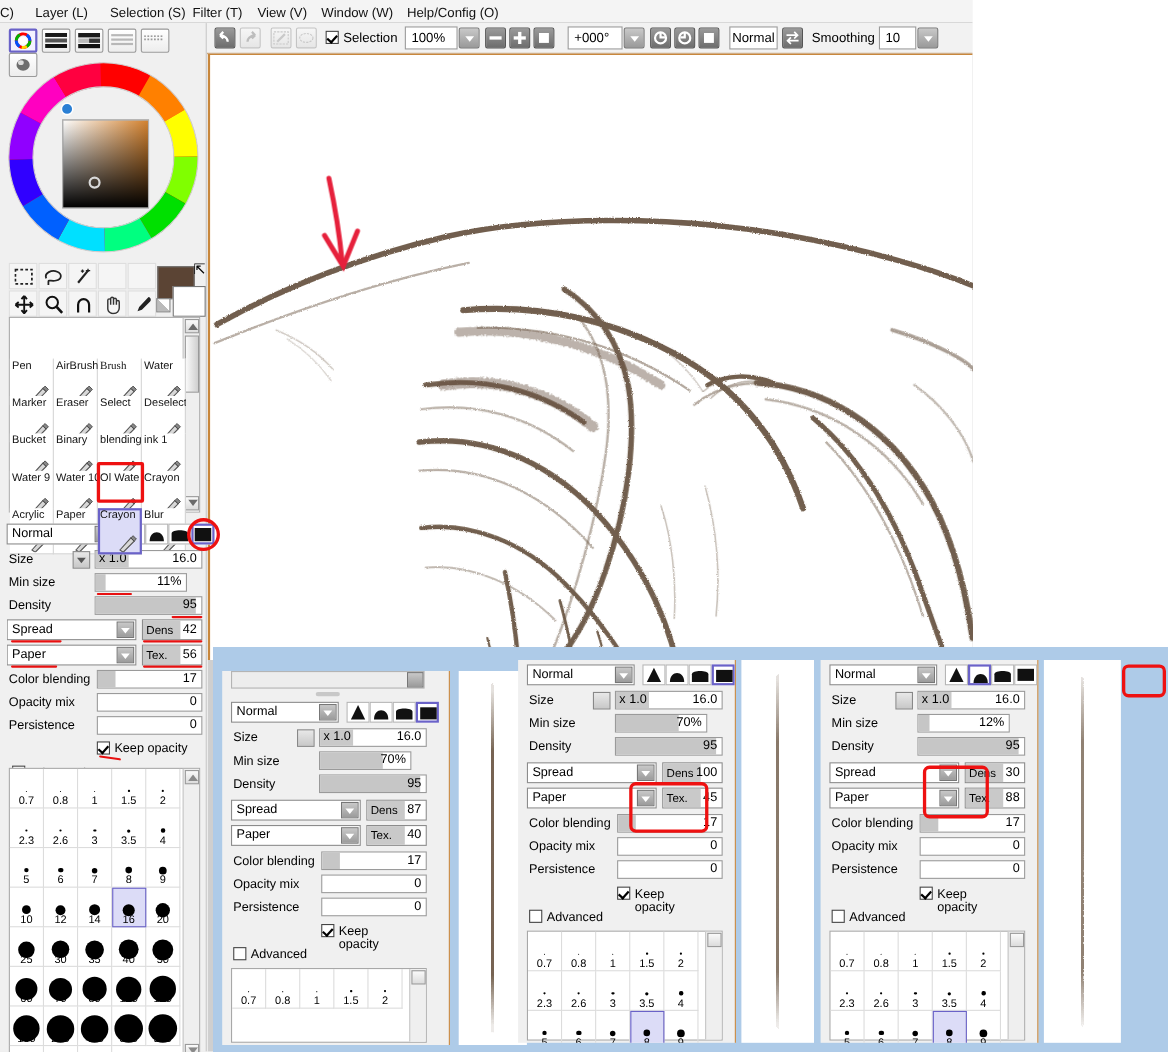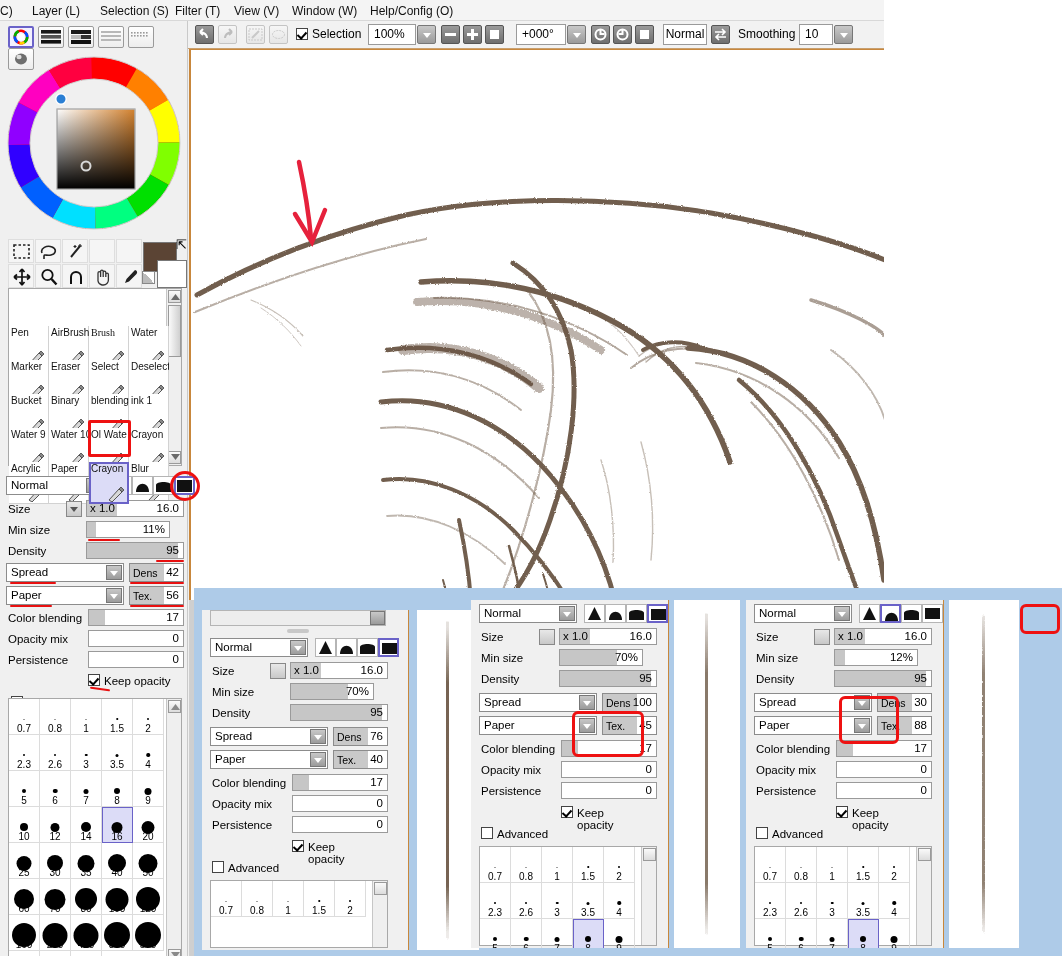--- a/index.html
+++ b/index.html
@@ -897,21 +897,21 @@
             <span class="val">95</span>
           </div>
         </div>
         <div class="row" style="position:absolute;left:8px;top:117px;width:178px;height:21px">
           <div class="combo" style="left:0;top:0;width:118px">
             <span class="ct">Spread</span>
             <span class="cb"></span>
           </div>
           <div class="minibox" style="left:123px;top:0;width:55px">
             <span class="mlab">Dens</span>
-            <span class="mval">76</span>
+            <span class="mval">87</span>
           </div>
         </div>
         <div class="row" style="position:absolute;left:8px;top:140px;width:178px;height:21px">
           <div class="combo" style="left:0;top:0;width:118px">
             <span class="ct">Paper</span>
             <span class="cb"></span>
           </div>
           <div class="minibox" style="left:123px;top:0;width:55px">
             <span class="mlab">Tex.</span>
             <span class="mval">40</span>

